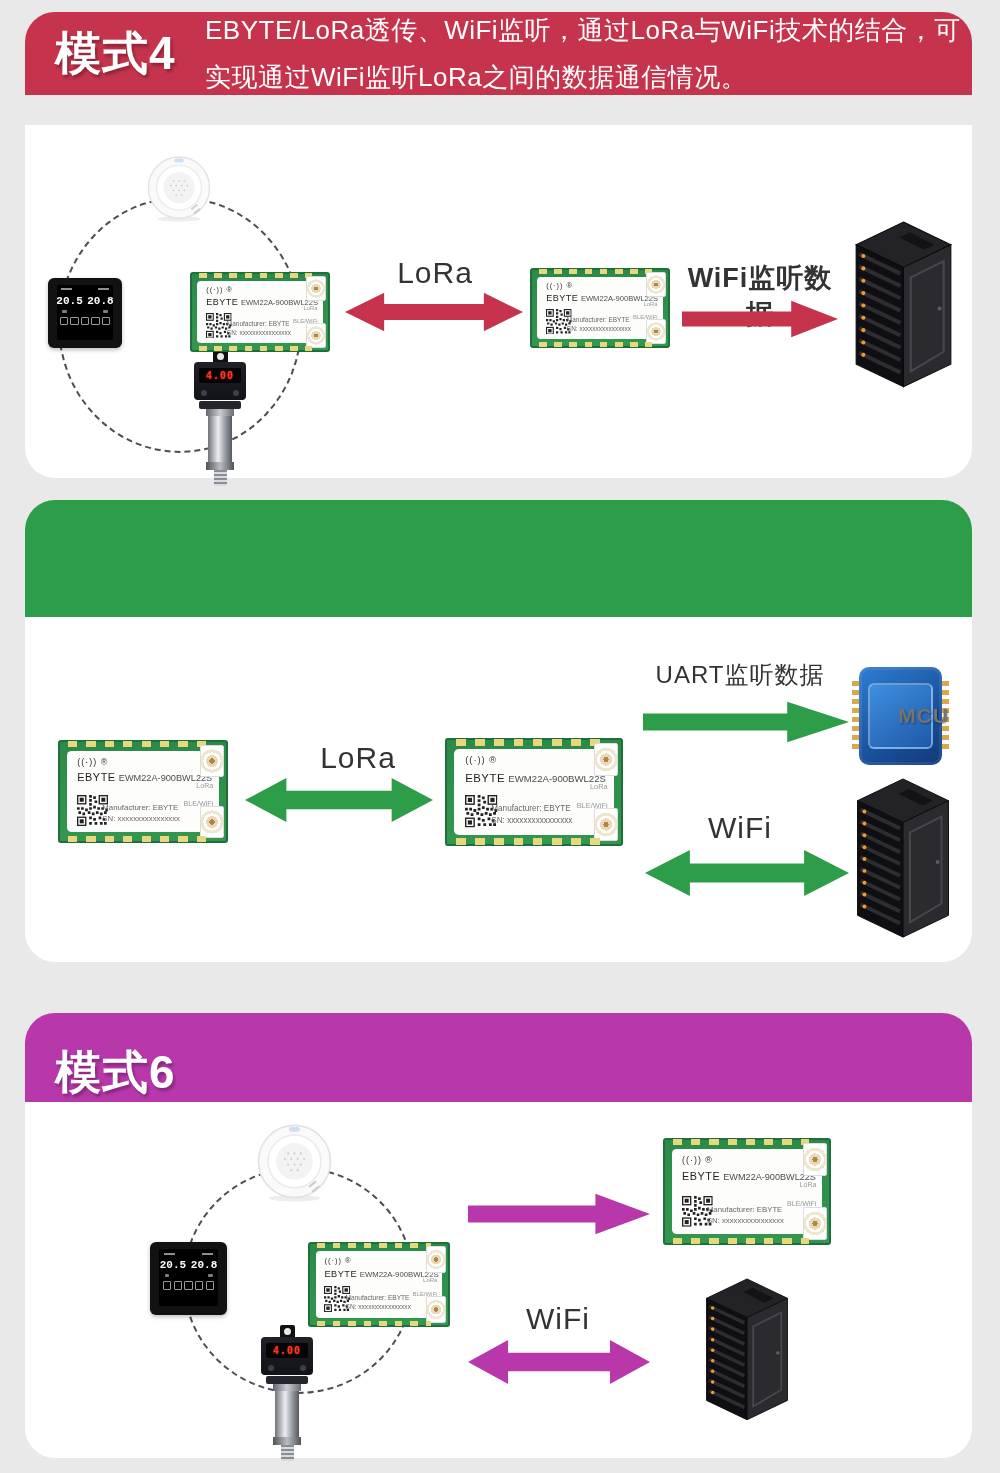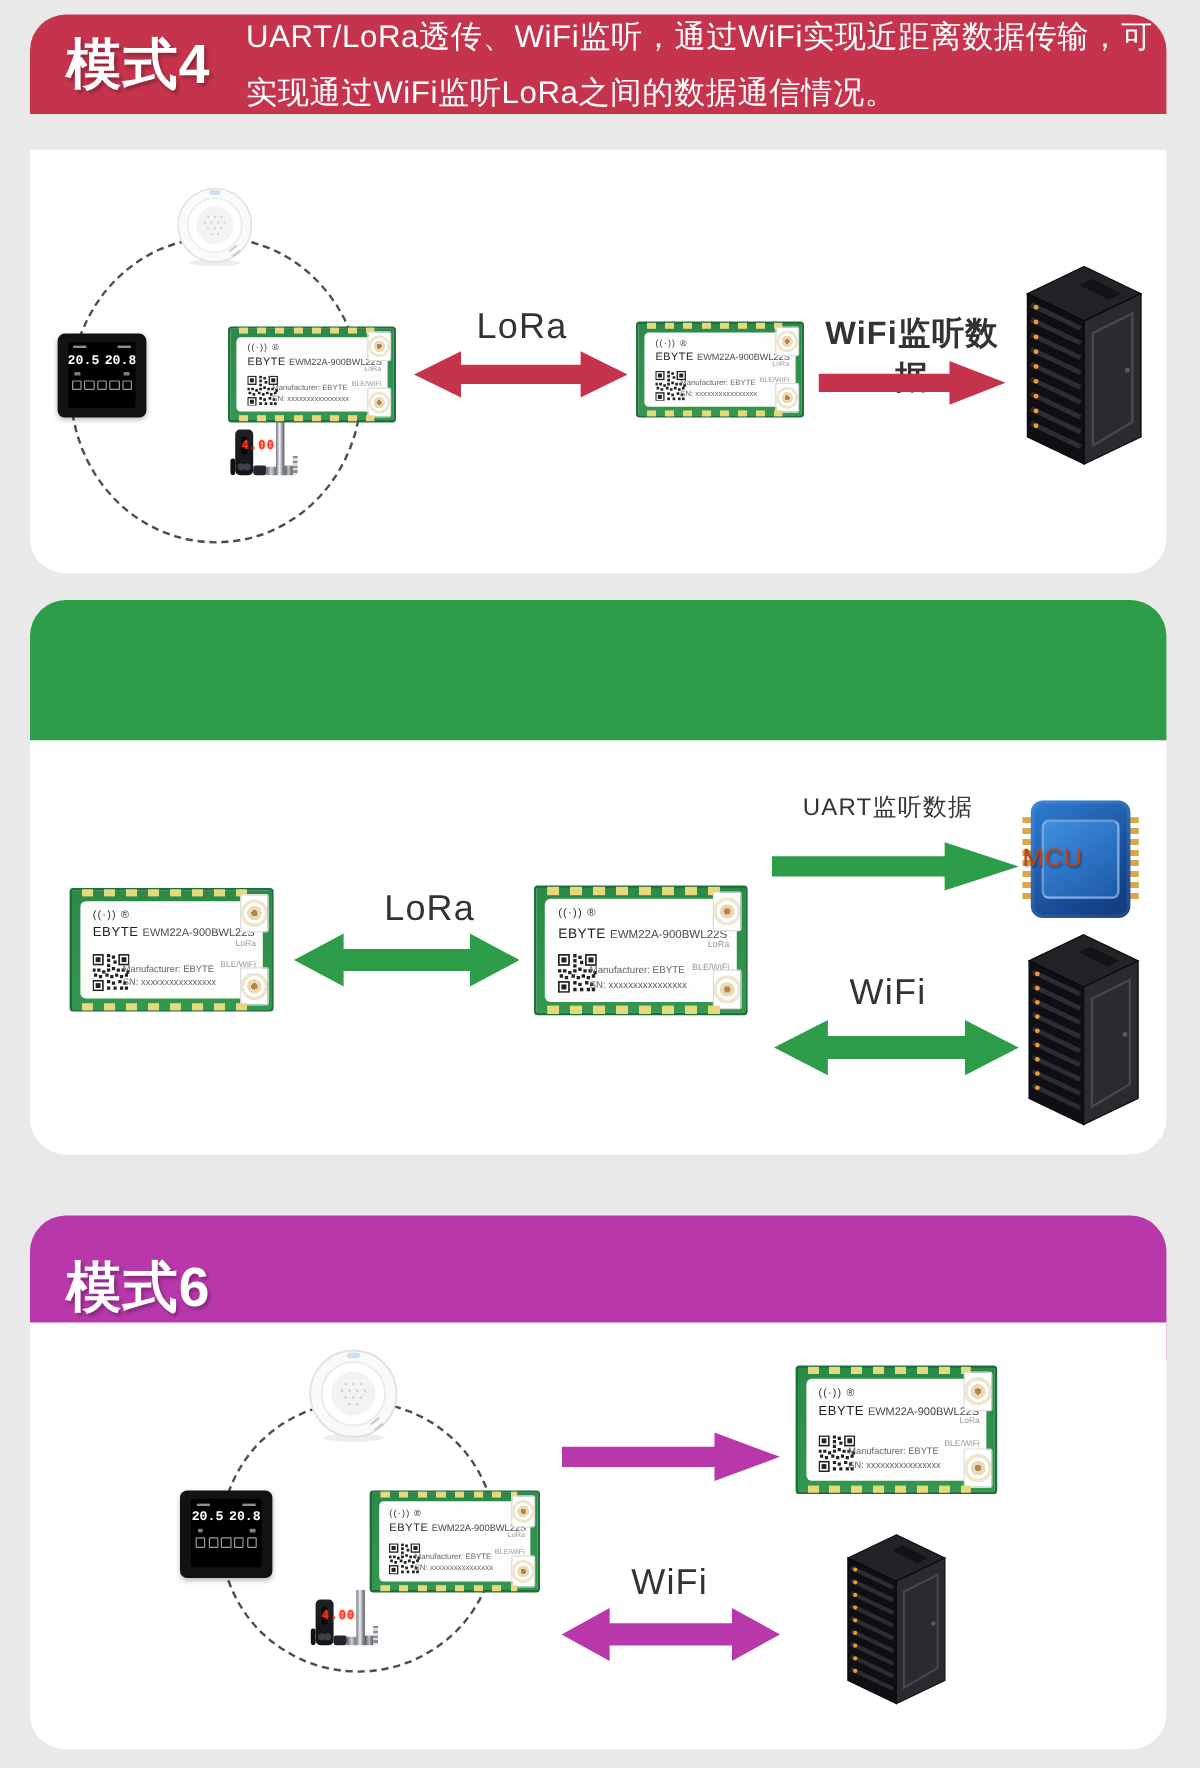--- a/index.html
+++ b/index.html
@@ -58,21 +58,21 @@
   .thermo{position:absolute;background:#121214;border-radius:6px;box-shadow:0 2px 4px rgba(0,0,0,.25);}
   .t-screen{position:absolute;left:12%;right:12%;top:10%;bottom:12%;background:#000;border-radius:2px;overflow:hidden;}
   .t-top{display:flex;justify-content:space-between;padding:6% 8% 0 8%;}
   .t-top i{display:block;width:22%;height:2px;background:#8f8f8f;}
   .t-temps{display:flex;justify-content:center;align-items:baseline;gap:8%;color:#fff;font-weight:bold;font-size:11px;margin-top:8%;font-family:"Liberation Mono","DejaVu Sans Mono",monospace;}
   .t-mid{display:flex;justify-content:space-between;padding:5% 9% 0 9%;}
   .t-mid i{display:block;width:10%;height:3px;background:#7d7d7d;border-radius:1px;}
   .t-btns{display:flex;justify-content:center;gap:4%;margin-top:7%;}
   .t-btns i{display:block;width:11%;aspect-ratio:1;border:1px solid #9a9a9a;border-radius:1px;}
   
-  .sensor{position:absolute;display:flex;flex-direction:row;align-items:flex-end;}
+  .sensor{position:absolute;display:flex;flex-direction:column;align-items:center;}
   .s-lug{width:15px;height:14px;background:#101114;border-radius:2px;position:relative;}
   .s-lug::after{content:"";position:absolute;left:4px;top:3px;width:7px;height:7px;border-radius:50%;background:#e9e9e9;}
   .s-head{width:52px;height:38px;background:linear-gradient(180deg,#202127,#121318);border-radius:4px;margin-top:-2px;position:relative;}
   .s-display{position:absolute;left:5px;top:6px;right:5px;height:15px;background:#050505;border-radius:2px;
     color:#ff3420;font-size:10px;font-weight:bold;text-align:center;line-height:15px;letter-spacing:1px;
     font-family:"DejaVu Sans Mono","Liberation Mono",monospace;text-shadow:0 0 2px rgba(255,60,30,.8);}
   .s-head i{position:absolute;bottom:4px;width:6px;height:6px;border-radius:50%;background:#3c4048;}
   .s-head i.sl{left:7px;} .s-head i.sr{right:7px;}
   .s-flange{width:42px;height:8px;background:#23262c;border-radius:2px;margin-top:1px;}
   .s-neck{width:28px;height:7px;background:linear-gradient(90deg,#63666c,#c9ccd1,#6a6d73);}
@@ -81,21 +81,21 @@
   .s-tip{width:13px;height:16px;background:repeating-linear-gradient(180deg,#8a8d92 0 2px,#d7dade 2px 4px);border-radius:0 0 2px 2px;}
   
   .mcu{position:absolute;}
   .mcu .pins{position:absolute;top:14%;bottom:14%;width:9%;background:repeating-linear-gradient(180deg,#d8a84b 0 5px,rgba(0,0,0,0) 5px 9px);}
   .mcu .pl{left:0;} .mcu .pr{right:0;}
   .mcu .chip{position:absolute;left:7%;right:7%;top:0;bottom:0;border-radius:10px;
     background:linear-gradient(145deg,#2e7dd3,#174a93 70%,#123a79);box-shadow:inset 0 0 0 3px rgba(255,255,255,.08);}
   .mcu .frame{position:absolute;left:16%;right:16%;top:16%;bottom:16%;border:2px solid rgba(255,255,255,.35);border-radius:6px;
     background:linear-gradient(145deg,#3f8ee0,#1d5aa8);}
   .mcu .mcu-label{position:absolute;left:0;right:0;top:50%;transform:translateY(-50%);
-    text-align:left;color:#c2410c;font-weight:normal;font-size:21px;letter-spacing:1px;text-shadow:1px 1px 2px rgba(0,0,0,.4);}
+    text-align:right;color:#737373;font-weight:bold;font-size:21px;letter-spacing:1px;text-shadow:1px 1px 2px rgba(0,0,0,.4);}
   .smoke,.server{position:absolute;}
 </style>
 </head>
 <body>
 
 <svg width="0" height="0" style="position:absolute">
   <defs>
     <symbol id="qr" viewBox="0 0 23 23">
       <rect width="23" height="23" fill="#fff"></rect>
       <rect x="0" y="0" width="7" height="7" fill="#222"></rect>
@@ -161,21 +161,21 @@
       <rect x="43" y="5" width="14" height="6" rx="3" fill="#cfe0f2"></rect>
       <line x1="68" y1="80" x2="77" y2="73" stroke="#cccccc" stroke-width="2.5"></line>
       <line x1="72" y1="86" x2="81" y2="79" stroke="#cccccc" stroke-width="2.5"></line>
     </symbol>
   </defs>
 </svg>
 
 <div class="card" style="top: 0px; height: 478px; --c: #c5344c;">
   <div class="banner" style="top:12px;height:83px;">
     <div class="mode-title">模式4</div>
-    <div class="mode-desc">UART/LoRa透传、WiFi监听，通过WiFi实现近距离数据传输，可实现通过WiFi监听LoRa之间的数据通信情况。</div>
+    <div class="mode-desc">EBYTE/LoRa透传、WiFi监听，通过LoRa与WiFi技术的结合，可实现通过WiFi监听LoRa之间的数据通信情况。</div>
   </div>
   <div class="body" style="top:125px;height:353px;">
     <div class="dcircle" style="left:33px;top:72px;width:240px;height:252px;"></div>
     <svg class="smoke" style="left:120px;top:30px;width:68px;height:68px;">
         <use href="#smoke"></use>
       </svg>
     <div class="thermo" style="left:23px;top:153px;width:74px;height:70px;">
       <div class="t-screen">
         <div class="t-top">
             <i></i>
@@ -295,21 +295,21 @@
           <div>Manufacturer: EBYTE</div>
           <div>SN: xxxxxxxxxxxxxxxx</div>
         </div>
         <div class="m-ant1">LoRa</div>
         <div class="m-ant2">BLE/WiFi</div>
       </div>
       <i class="m-conn c1"></i>
       <i class="m-conn c2"></i>
     </div>
 
-    <div class="link-label" style="left:610px;top:42px;width:210px;font-size:20px;">UART监听数据</div>
+    <div class="link-label" style="left:610px;top:42px;width:210px;font-size:24px;">UART监听数据</div>
     <div class="arr arr-s" style="left:618px;top:84px;width:206px;height:42px;"></div>
     <div class="mcu" style="left:827px;top:50px;width:97px;height:98px;">
       <i class="pins pl"></i>
         <i class="pins pr"></i>
       <div class="chip"></div>
       <div class="frame"></div>
       <div class="mcu-label">MCU</div>
     </div>
 
     <div class="link-label" style="left:640px;top:194px;width:150px;font-size:30px;">WiFi</div>

